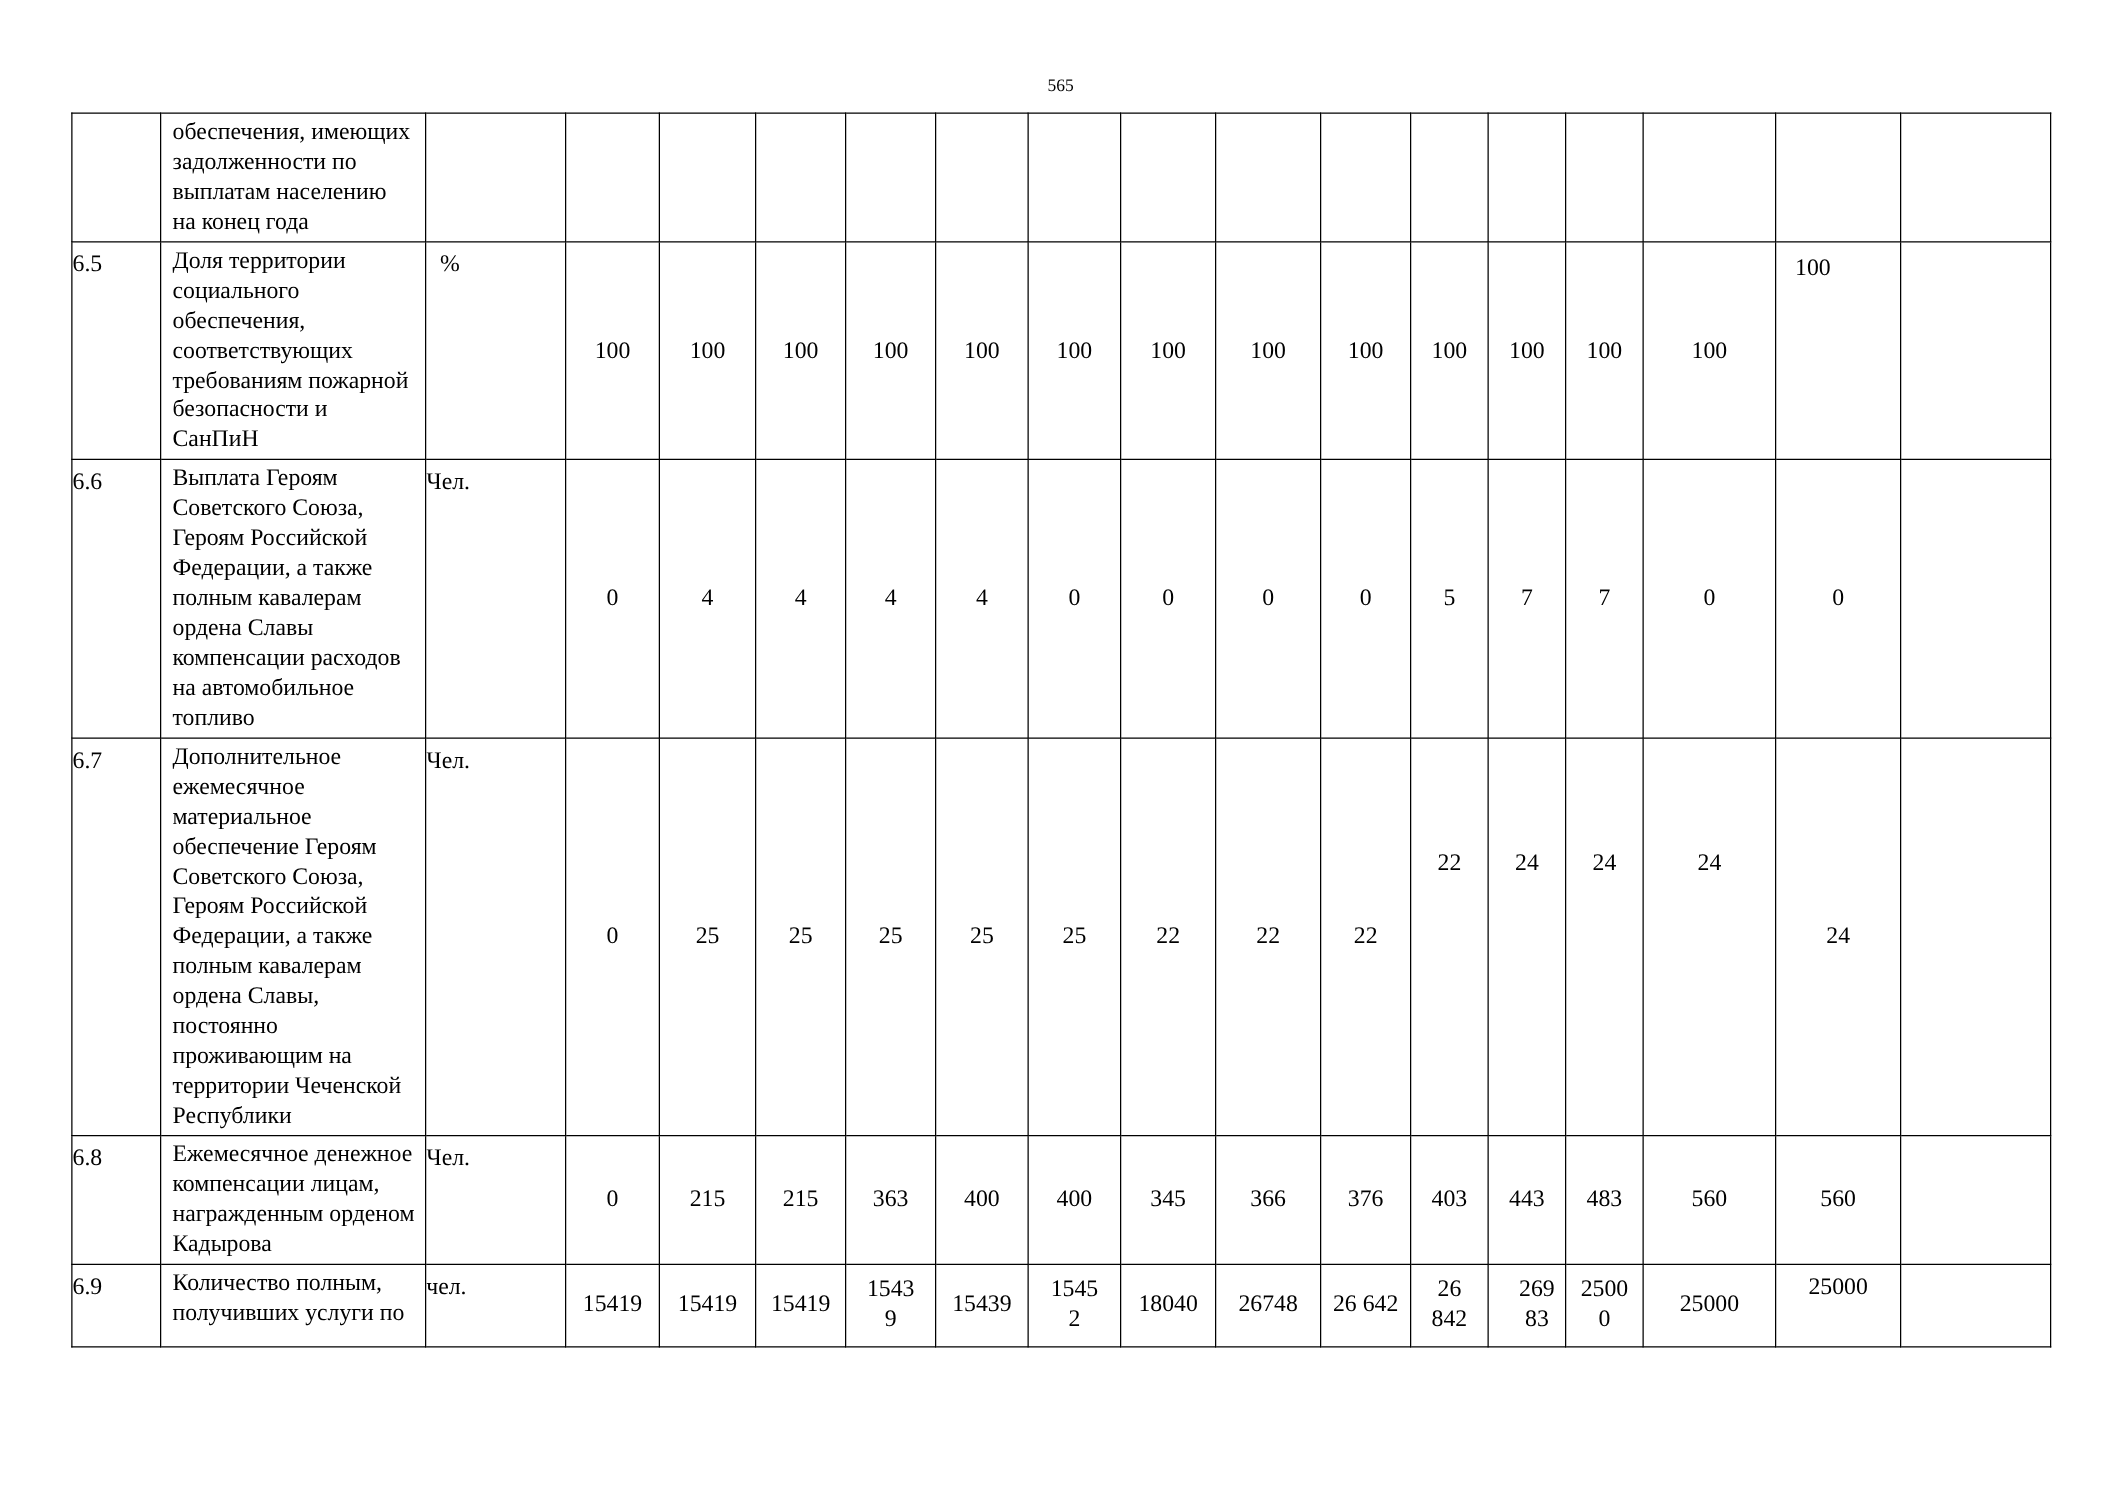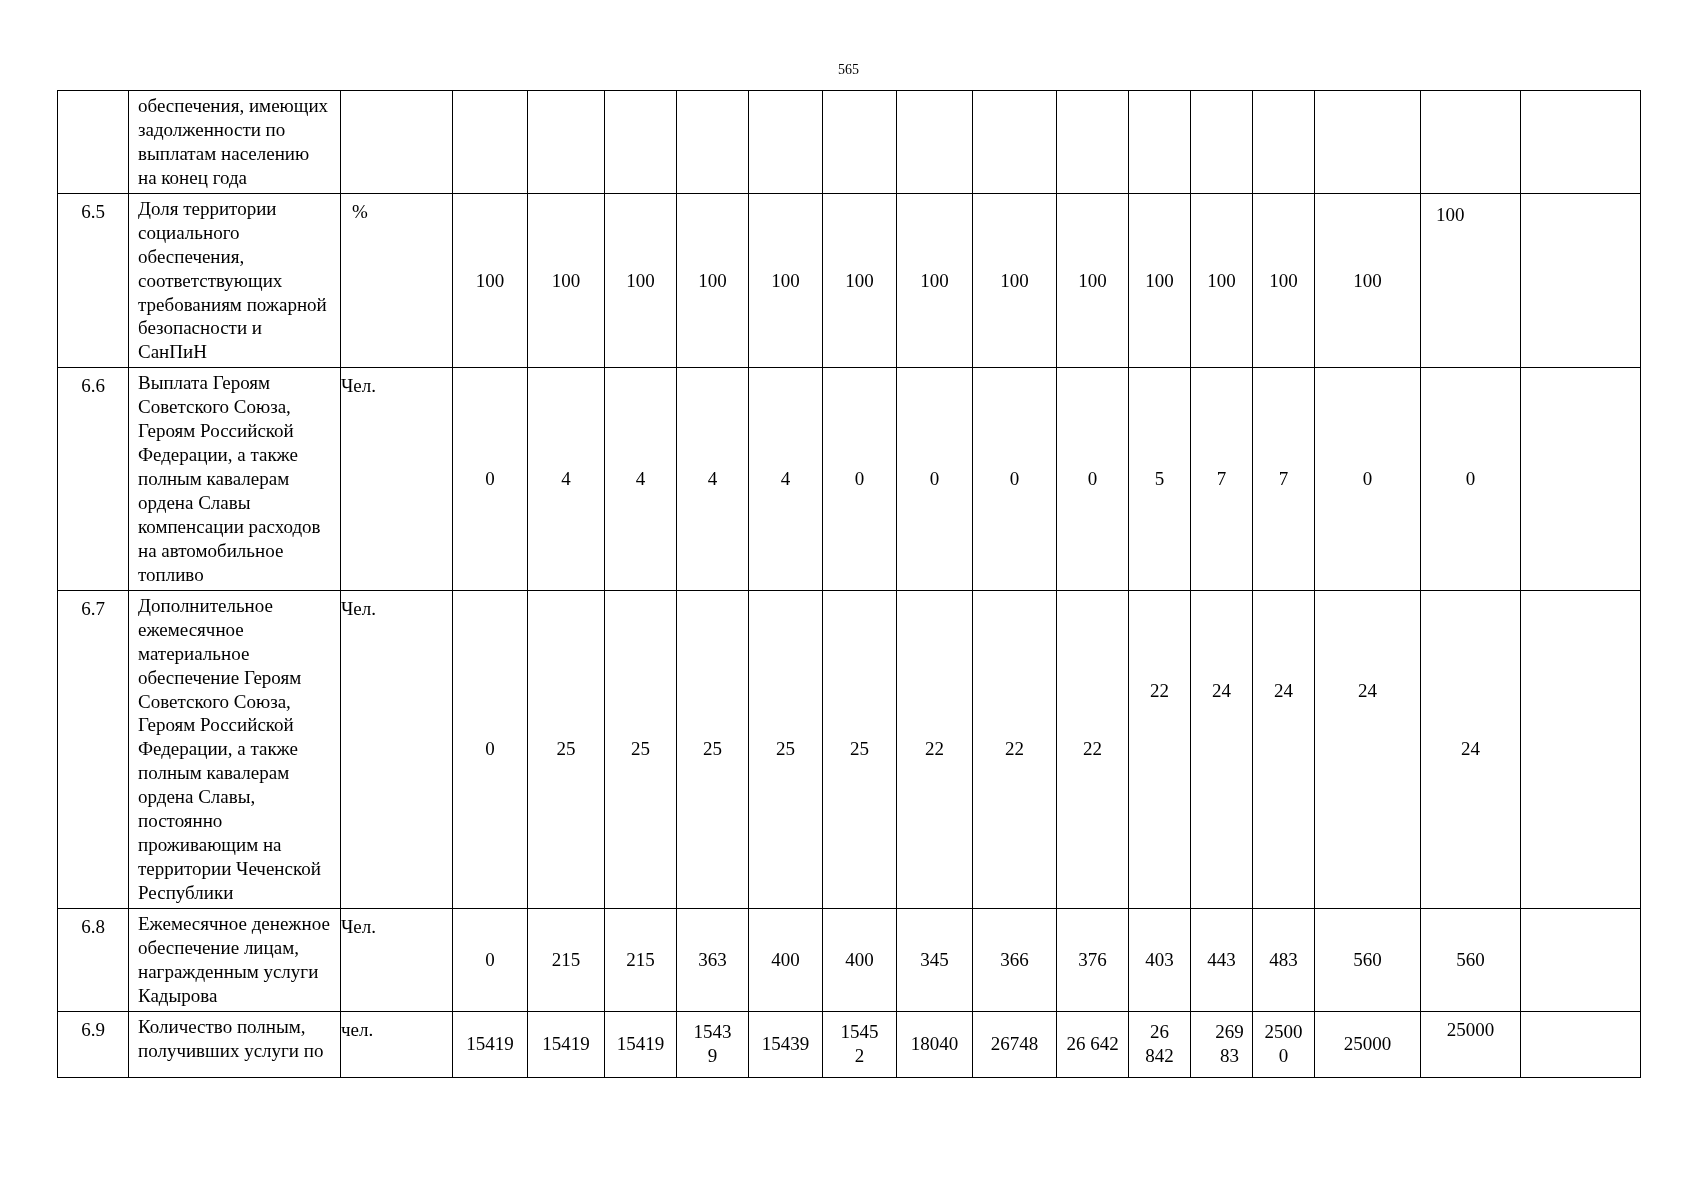--- a/index.html
+++ b/index.html
@@ -18,21 +18,21 @@
     position:absolute; left:57px; top:90px;
     width:1583px;
     border-collapse:collapse; table-layout:fixed;
   }
   td {
     border:1px solid #000;
     font-size:19px; line-height:1.26;
     overflow:hidden;
     vertical-align:middle;
   }
-  td.num   { text-align:center; vertical-align:top; padding-top:6px; }
+  td.num   { vertical-align:top; padding-top:6px; }
   td.name  { text-align:left;  vertical-align:top; padding:3px 8px 3px 9px; }
   td.unit  { vertical-align:top; padding-top:6px; }
   td.unit-left { text-align:left; padding-left:11px; }
   td.val   { text-align:center; padding:2px 7px; word-wrap:break-word; }
   td.brk   { word-break:break-all; padding-left:24px; padding-right:8px; }
   td.brk2  { word-break:break-all; padding-left:14px; padding-right:14px; }
   td.cell-topleft { vertical-align:top; text-align:left; padding:9px 0 0 15px; }
   td.va-high { vertical-align:top; padding-top:88px; }
   td.va-top  { vertical-align:top; padding-top:6px; }
 </style>
@@ -143,21 +143,21 @@
     <td class="val va-high">22</td>
     <td class="val va-high">24</td>
     <td class="val va-high">24</td>
     <td class="val va-high">24</td>
     <td class="val">24</td>
     <td class="val"></td>
   </tr>
 
   <tr style="height:92px">
     <td class="num">6.8</td>
-    <td class="name">Ежемесячное денежное обеспечение лицам, награжденным услуги Кадырова</td>
+    <td class="name">Ежемесячное денежное компенсации лицам, награжденным орденом Кадырова</td>
     <td class="unit">Чел.</td>
     <td class="val">0</td>
     <td class="val">215</td>
     <td class="val">215</td>
     <td class="val">363</td>
     <td class="val">400</td>
     <td class="val">400</td>
     <td class="val">345</td>
     <td class="val">366</td>
     <td class="val">376</td>

